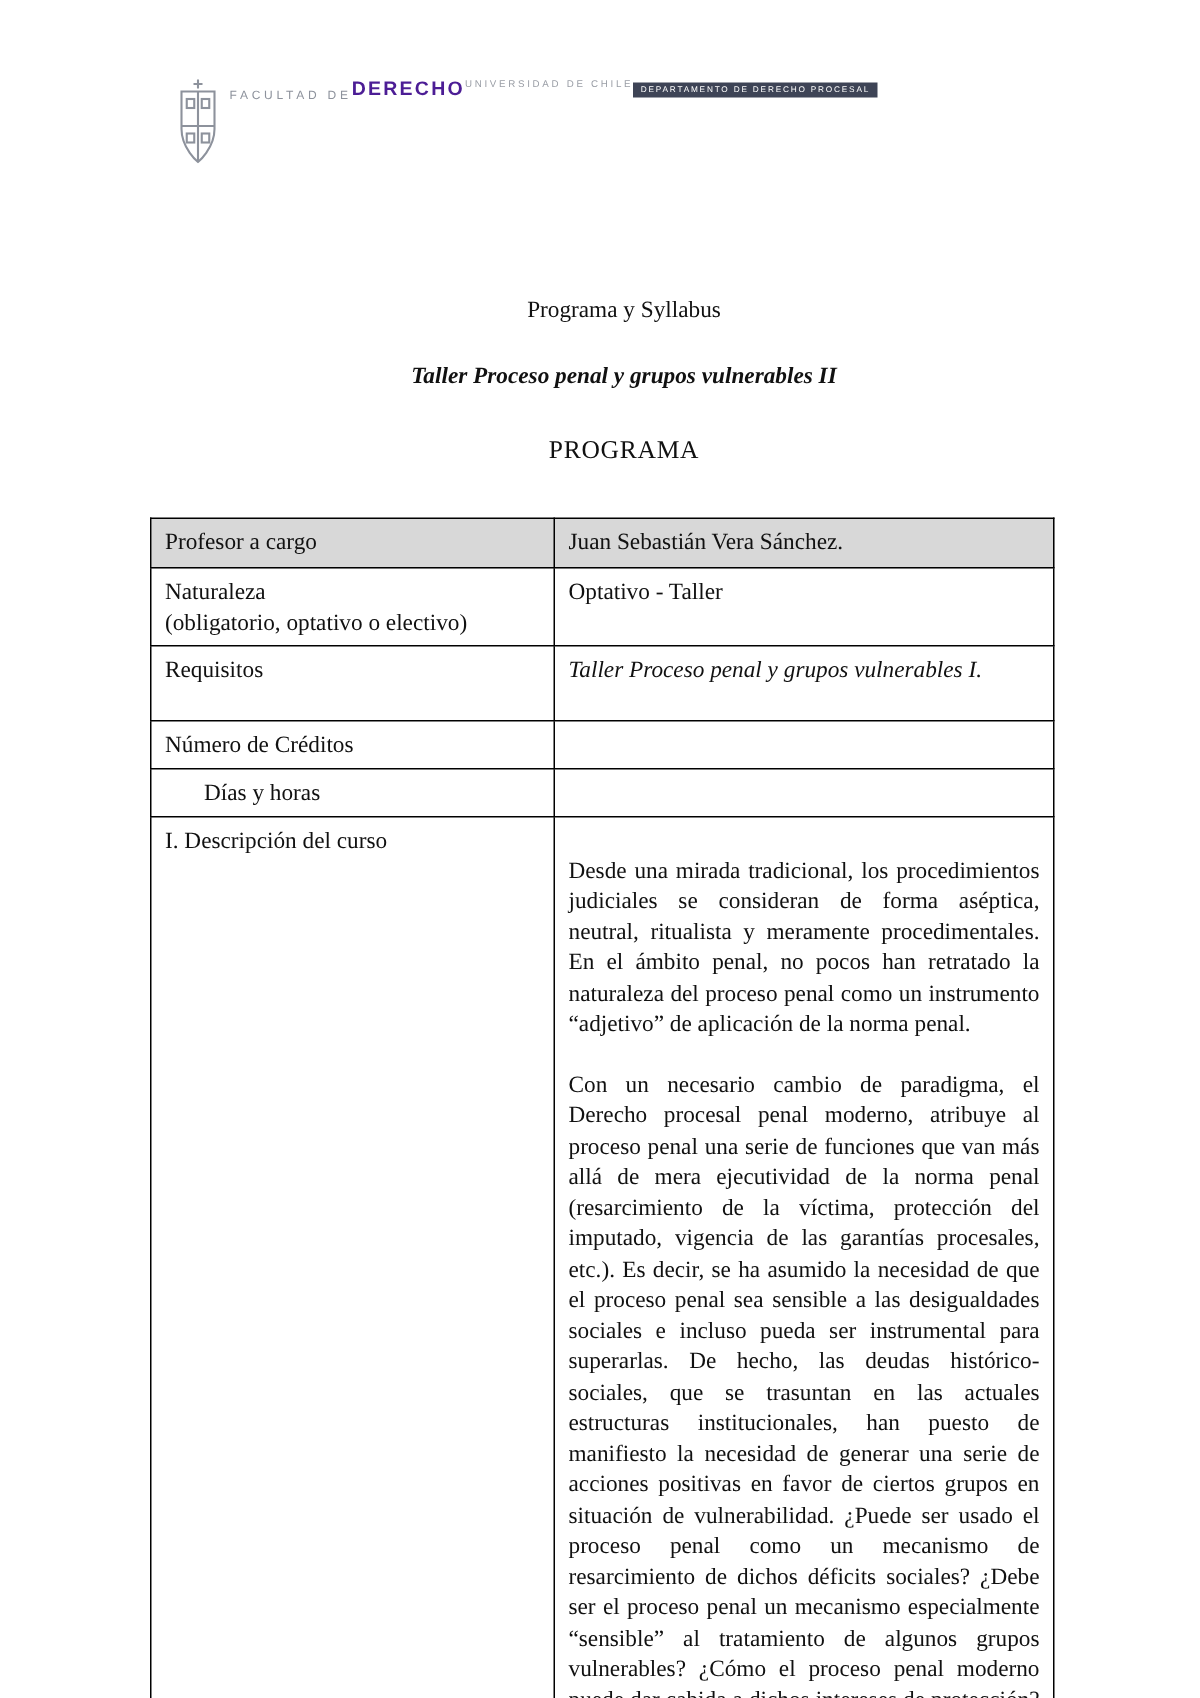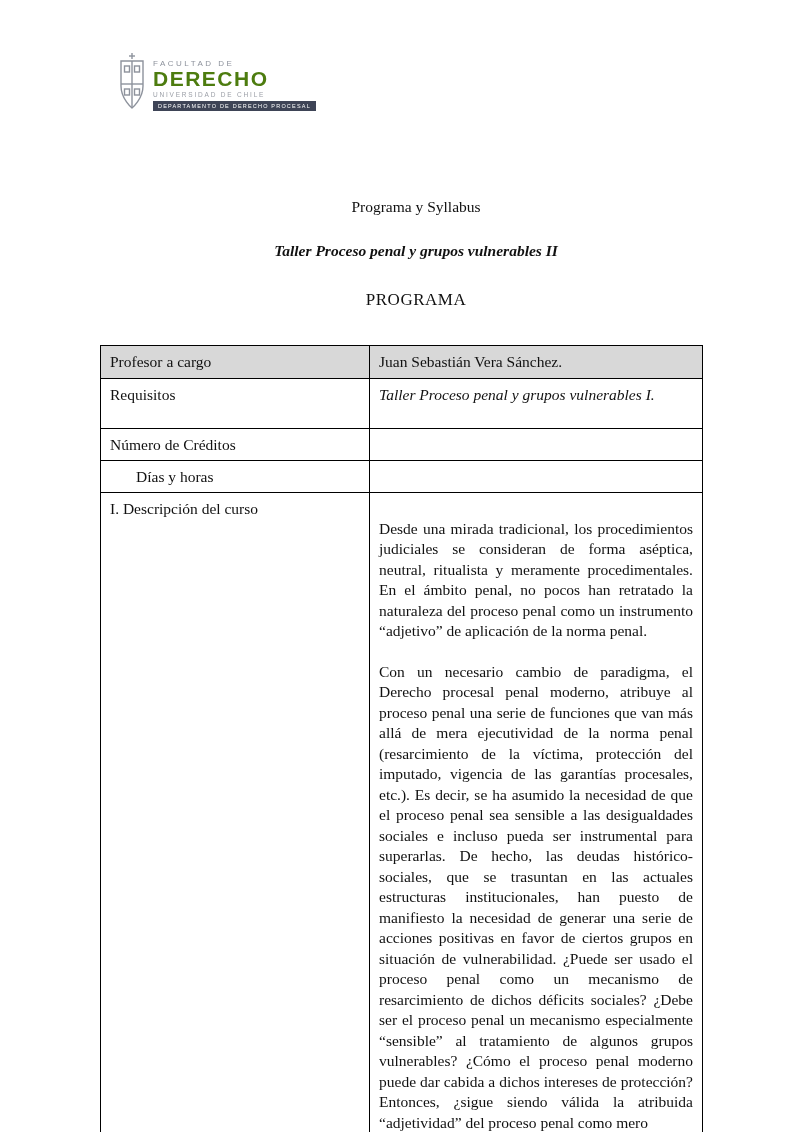--- a/index.html
+++ b/index.html
@@ -11,28 +11,28 @@
     font-family:"Liberation Serif","DejaVu Serif",serif;
     color:#111111;
     overflow:hidden;
   }
   
   .logo{
     position:absolute;left:117px;top:52px;
     display:flex;align-items:flex-start;gap:6px;
   }
   .crest{flex:0 0 auto;}
-  .logo-text{display:flex;flex-direction:column;align-items:flex-start;}
+  .logo-text{display:flex;flex-direction:row;align-items:flex-start;}
   .logo-line1{
     font-family:"Liberation Sans","DejaVu Sans",sans-serif;
     font-size:8px;letter-spacing:2.5px;color:#8d929c;margin-top:7px;
   }
   .logo-line2{
     font-family:"Liberation Sans","DejaVu Sans",sans-serif;
-    font-size:21px;font-weight:bold;letter-spacing:1.5px;color:#4d7c0f;line-height:1.05;
+    font-size:13px;font-weight:bold;letter-spacing:1.5px;color:#4c1d95;line-height:1.05;
   }
   .logo-line3{
     font-family:"Liberation Sans","DejaVu Sans",sans-serif;
     font-size:6.5px;letter-spacing:1.8px;color:#9a9ea6;margin-top:1px;
   }
   .logo-bar{
     font-family:"Liberation Sans","DejaVu Sans",sans-serif;
     font-size:5.5px;letter-spacing:1.2px;color:#ffffff;
     background:#3e4456;padding:2px 5px;margin-top:3px;white-space:nowrap;
   }
@@ -99,20 +99,27 @@
     <p class="title-2">Taller Proceso penal y grupos vulnerables II</p>
     <p class="title-3">PROGRAMA</p>
   </div>
 
   <table class="program-table">
     <tbody>
       <tr class="row-shaded h-r1">
         <td class="col-label">Profesor a cargo</td>
         <td>Juan Sebastián Vera Sánchez.</td>
       </tr>
+      <tr class="h-r2">
+        <td class="col-label">
+          <div>Naturaleza</div>
+          <div>(obligatorio, optativo o electivo)</div>
+        </td>
+        <td>Optativo - Taller</td>
+      </tr>
       <tr class="h-r3">
         <td class="col-label">Requisitos</td>
         <td class="cell-italic">Taller Proceso penal y grupos vulnerables I.</td>
       </tr>
       <tr class="h-r4">
         <td class="col-label">Número de Créditos</td>
         <td></td>
       </tr>
       <tr class="h-r5">
         <td class="col-label">Días y horas</td>

